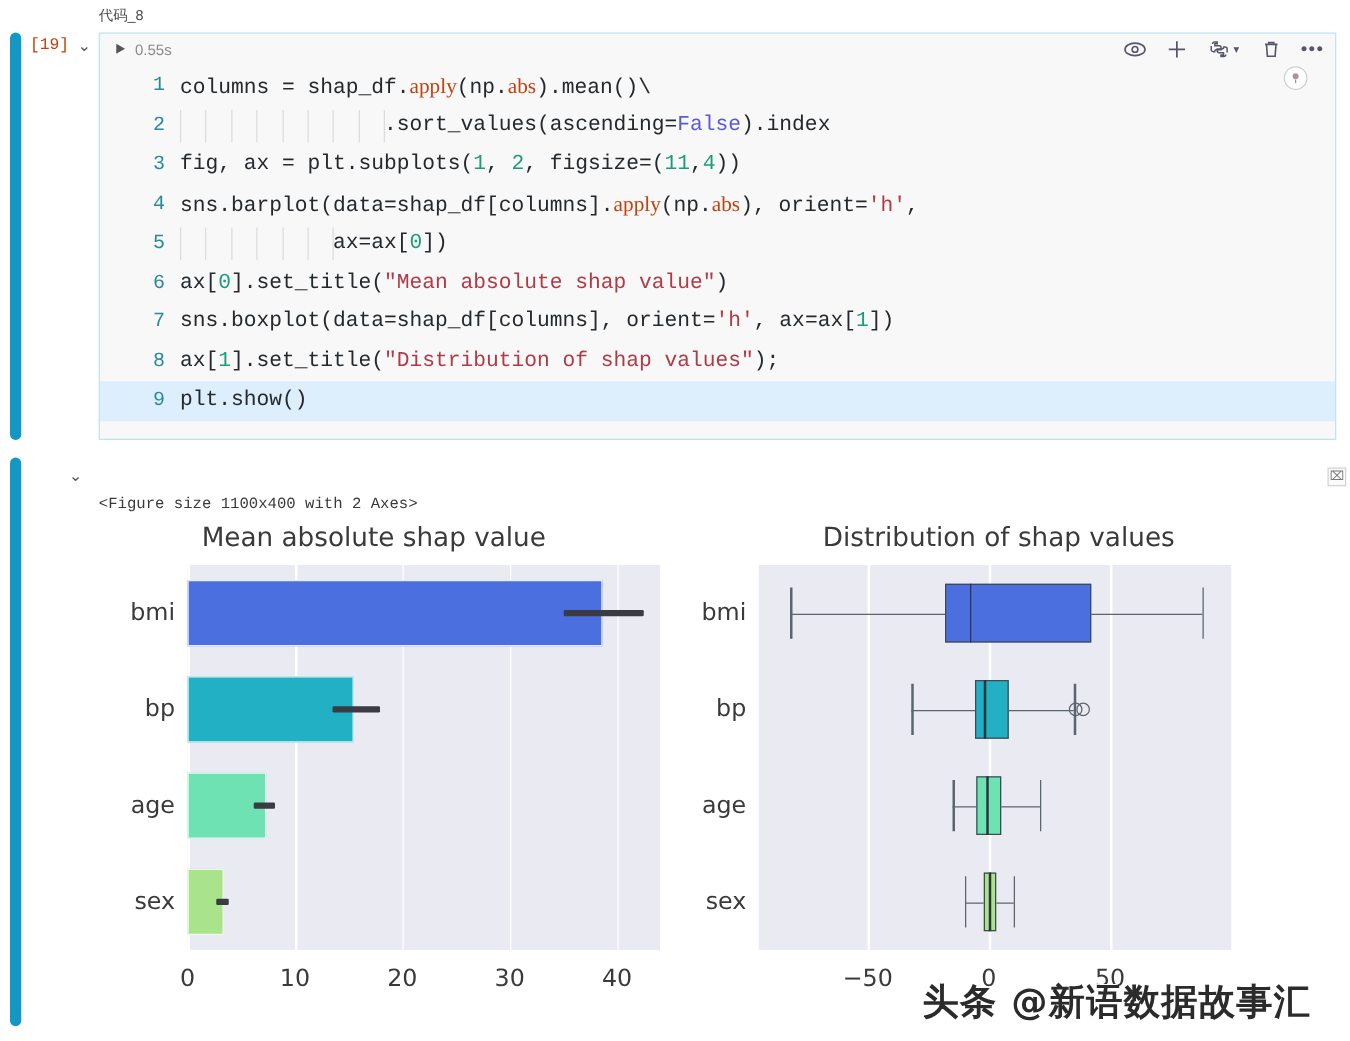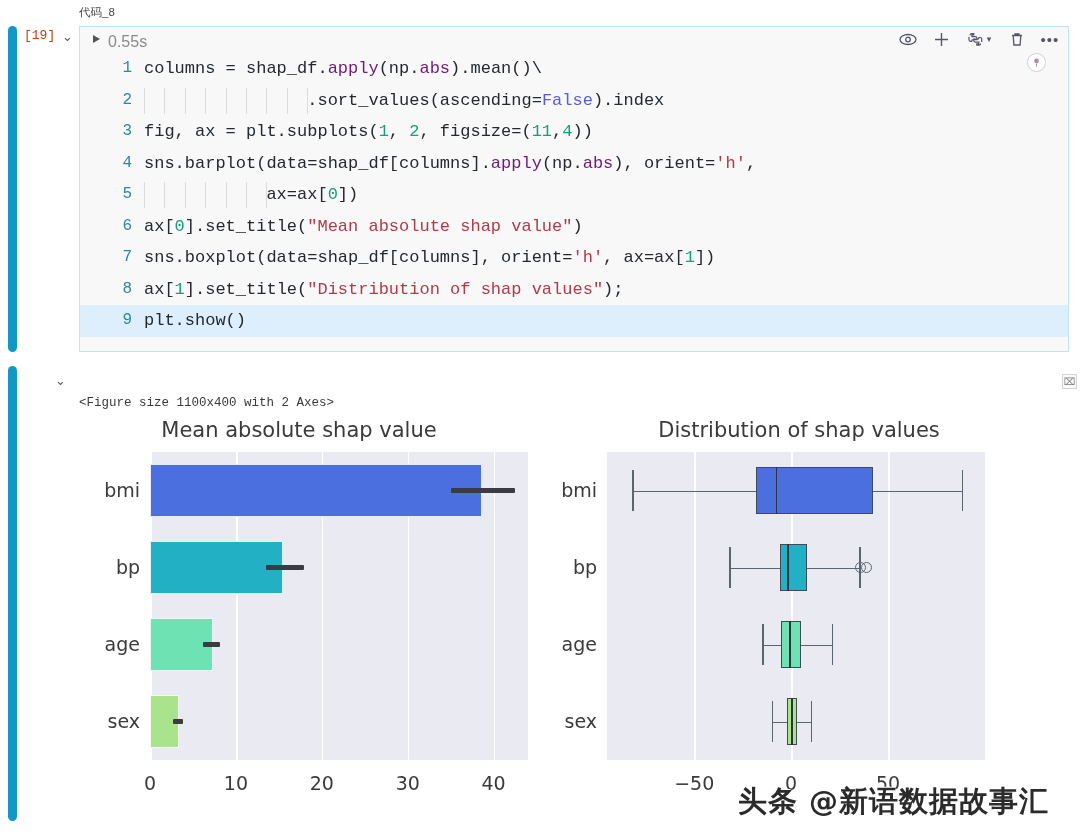--- a/index.html
+++ b/index.html
@@ -41,21 +41,21 @@
     background:#f8f8f8; border:1px solid #bfe3f2;
   }
   .code-header { position:relative; height:26px; }
   .run-triangle {
     position:absolute; left:13px; top:8px;
     width:0; height:0;
     border-left:7px solid #555; border-top:4.5px solid transparent; border-bottom:4.5px solid transparent;
   }
   .run-time {
     position:absolute; left:28px; top:6px;
-    font-size:16px; color:#8a8a8a; font-family:"Liberation Sans", sans-serif;
+    font-size:12px; color:#8a8a8a; font-family:"Liberation Sans", sans-serif;
   }
   .cell-toolbar {
     position:absolute; right:8px; top:2px; display:flex; align-items:center; gap:13px;
     color:#55566b;
   }
   .tbtn { display:flex; align-items:center; justify-content:center; width:20px; height:20px; cursor:pointer; }
   .kernel-indicator {
     position:absolute; right:22px; top:26px;
     width:19px; height:19px; border-radius:50%;
     border:1px solid #d0d0d4; background:#fff;
@@ -72,21 +72,21 @@
   .cline { position:relative; height:31.5px; padding-left:64px; color:#24292e; }
   .cline.active { background:#ddeefc; }
   .lnum {
     position:absolute; left:0; width:52px; text-align:right;
     color:#2b8a9a; font-size:16px;
   }
   .ind-guides { position:absolute; left:64px; top:3px; height:26px; }
   .ind-guides i {
     position:absolute; top:0; width:1px; height:26px; background:#dcdcdc; display:block;
   }
-  .kw-func  { color:#701a75; }       
+  .kw-func  { color:#c2410c;font-family:Liberation Serif, serif; }       
   .kw-const { color:#5b5bd6; }       
   .num      { color:#1a9e7a; }
   .str      { color:#b03a48; }
   .plain    { color:#24292e; }
 
   
   .output-close {
     position:absolute; left:1062px; top:374px; width:15px; height:15px;
     border:1px solid #d4d4d4; background:#fafafa; color:#7a7a7a;
     font-size:10px; line-height:13px; text-align:center; cursor:pointer;

